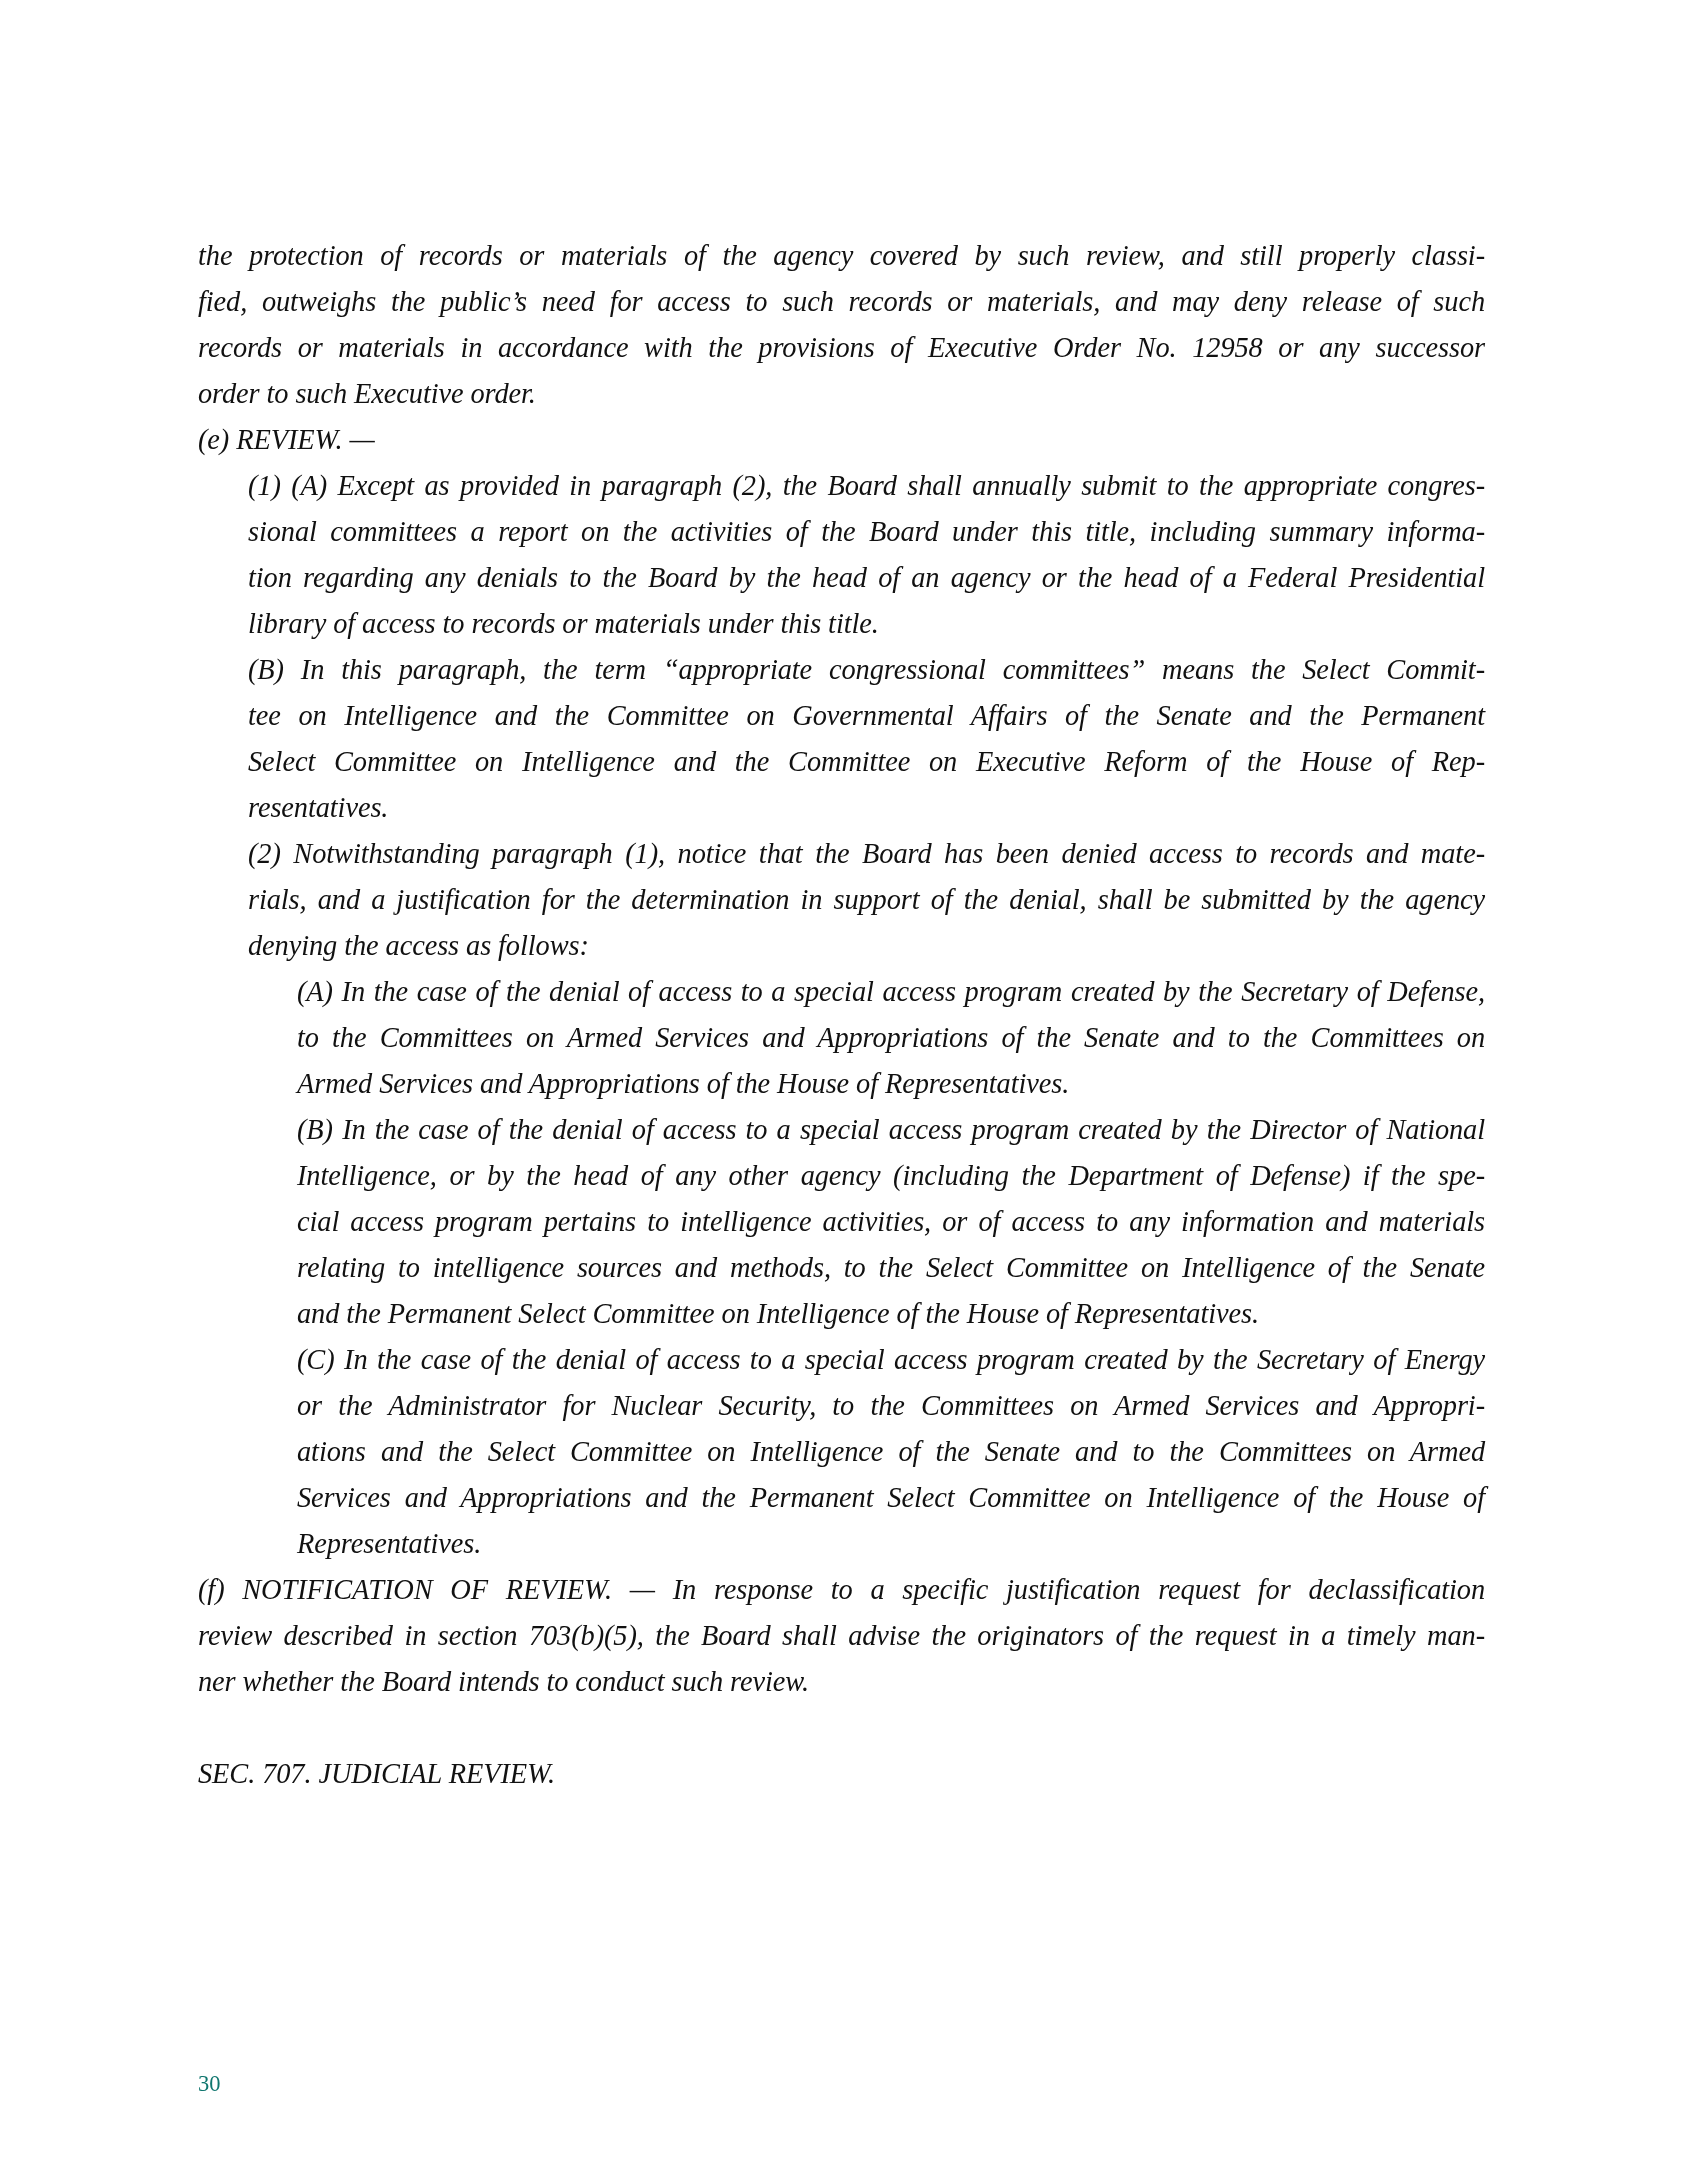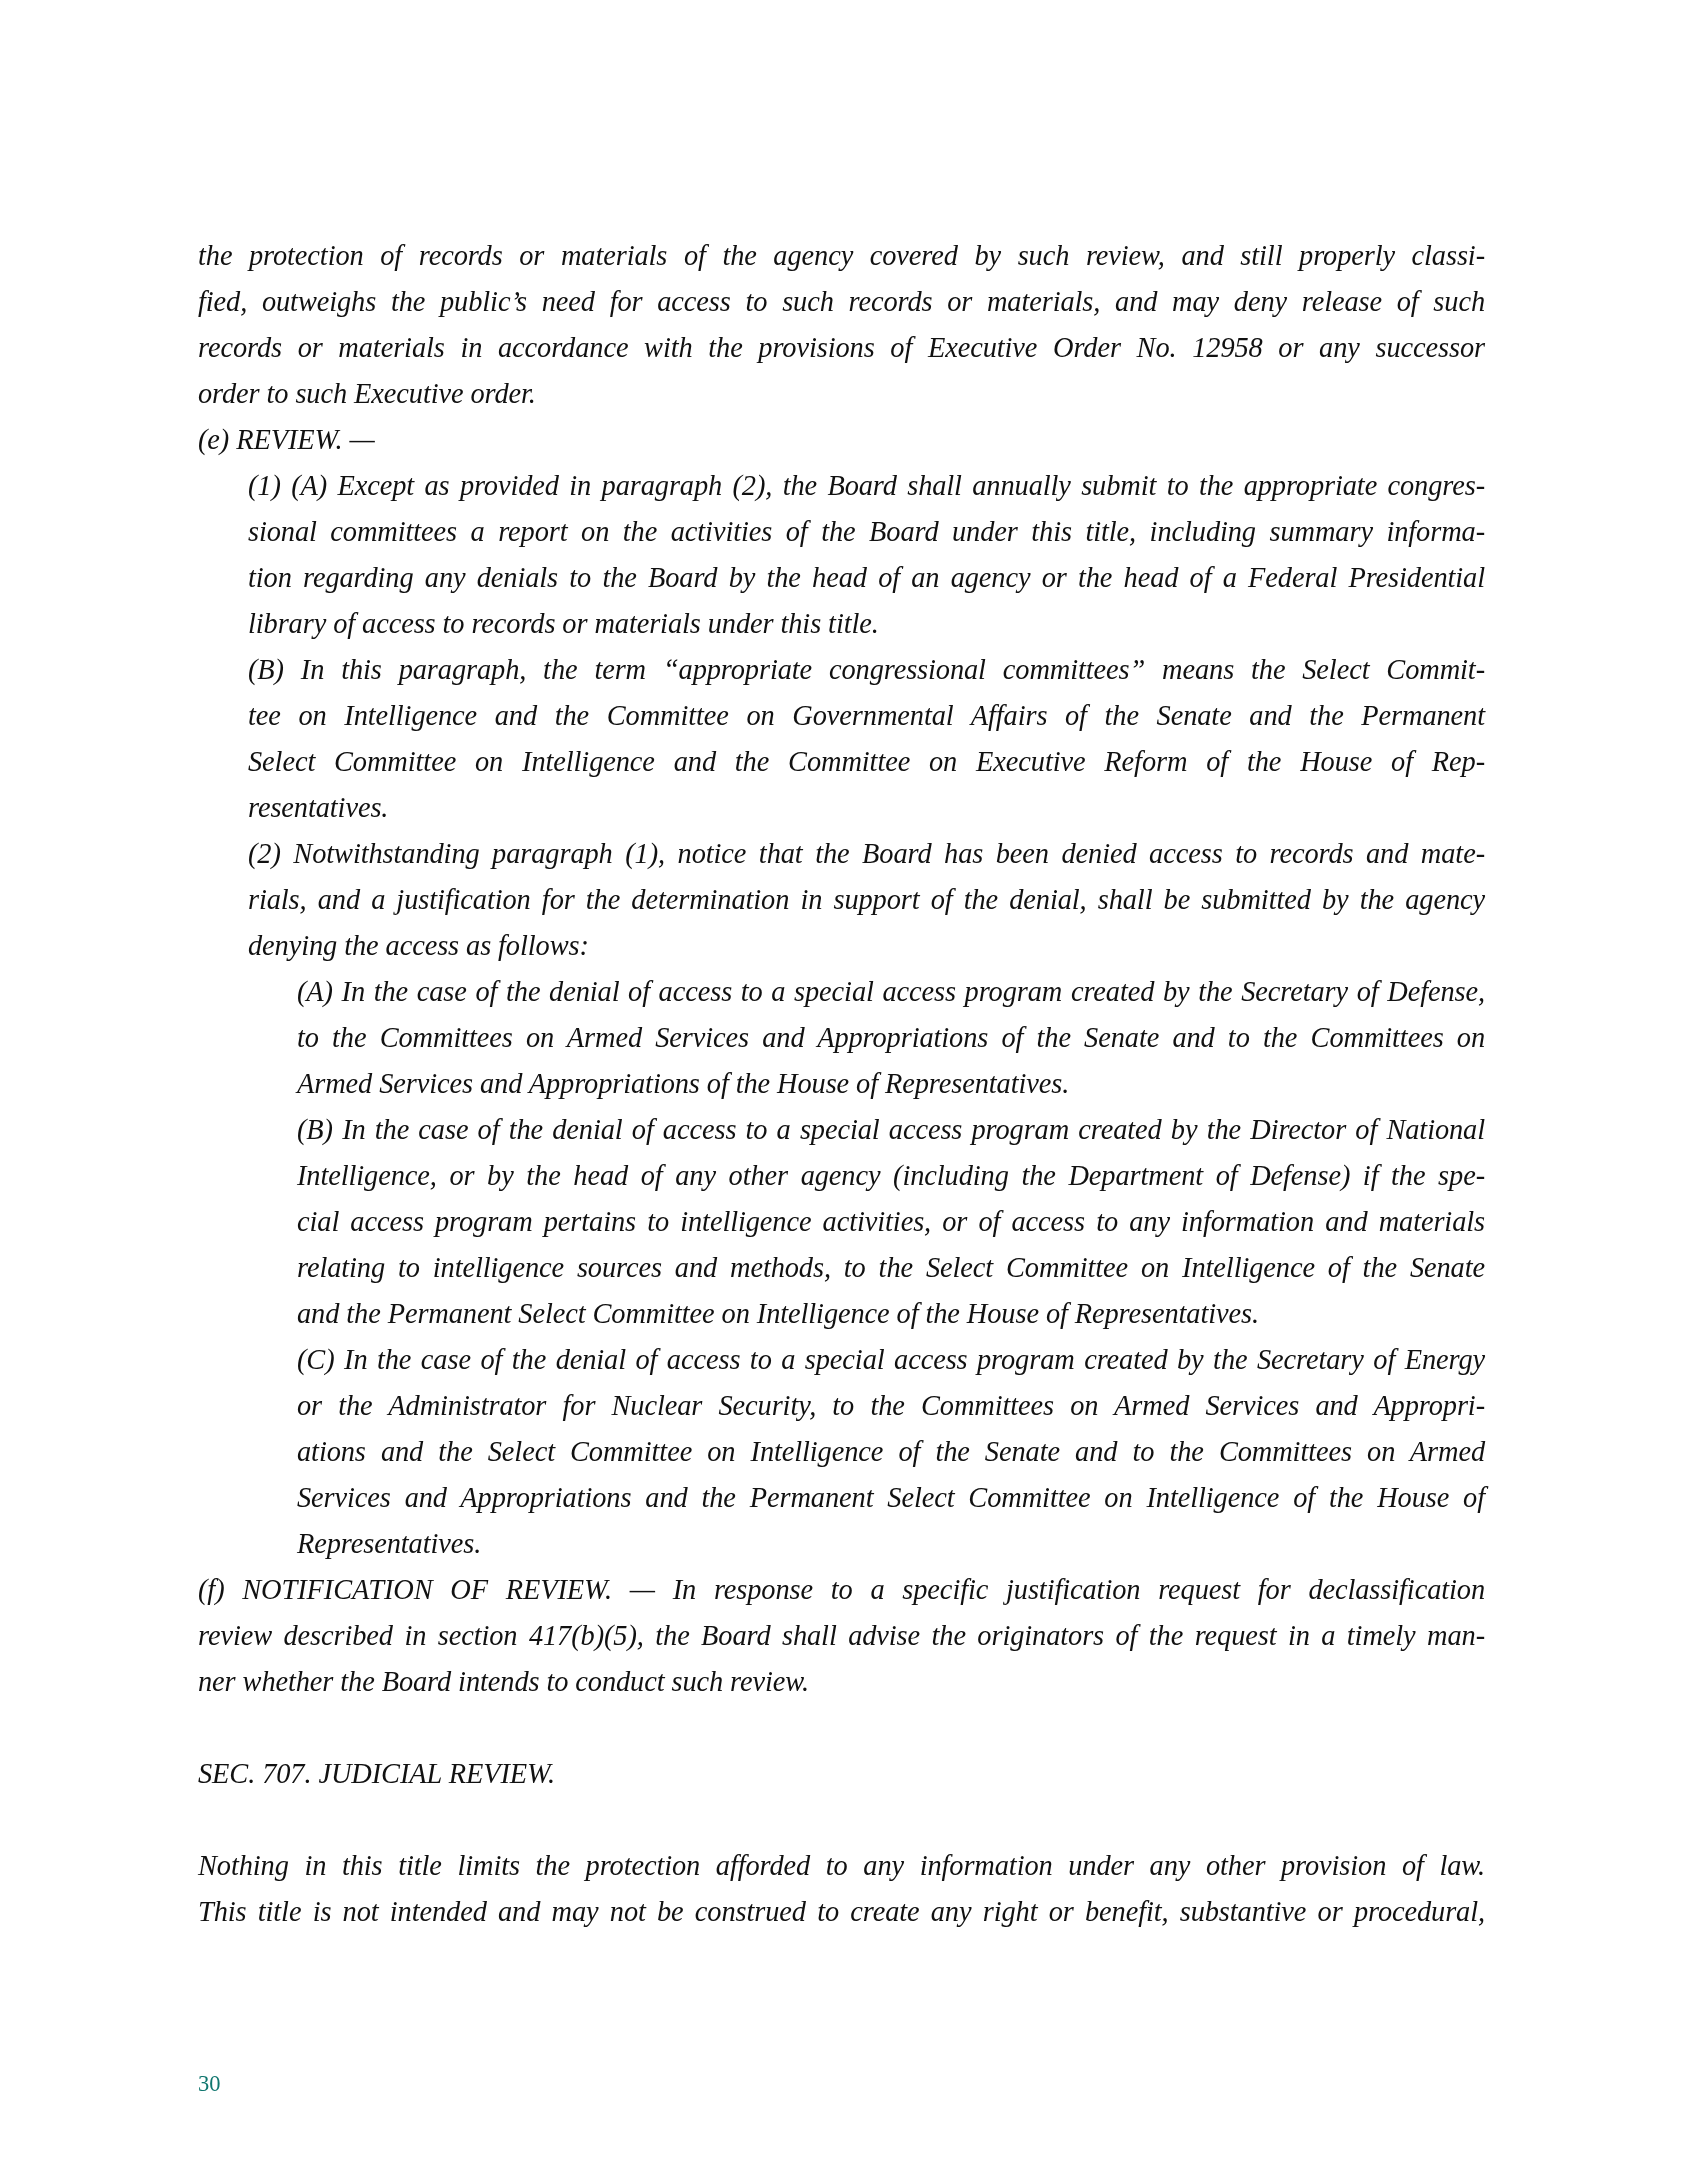--- a/index.html
+++ b/index.html
@@ -97,30 +97,26 @@
   <div class="ind2">
     <div class="line">(C) In the case of the denial of access to a special access program created by the Secretary of Energy</div>
     <div class="line">or the Administrator for Nuclear Security, to the Committees on Armed Services and Appropri-</div>
     <div class="line">ations and the Select Committee on Intelligence of the Senate and to the Committees on Armed</div>
     <div class="line">Services and Appropriations and the Permanent Select Committee on Intelligence of the House of</div>
     <div class="line last">Representatives.</div>
   </div>
 
   <div>
     <div class="line">(f) NOTIFICATION OF REVIEW. — In response to a specific justification request for declassification</div>
-    <div class="line">review described in section 417(b)(5), the Board shall advise the originators of the request in a timely man-</div>
+    <div class="line">review described in section 703(b)(5), the Board shall advise the originators of the request in a timely man-</div>
     <div class="line last">ner whether the Board intends to conduct such review.</div>
   </div>
 
   <div style="height:46px"></div>
 
   <div class="line last">SEC. 707. JUDICIAL REVIEW.</div>
 
   <div style="height:46px"></div>
 
-  <div>
-    <div class="line">Nothing in this title limits the protection afforded to any information under any other provision of law.</div>
-    <div class="line">This title is not intended and may not be construed to create any right or benefit, substantive or procedural,</div>
-  </div>
 </div>
 
 <div class="page-number">30</div>
 
 
 </body></html>

